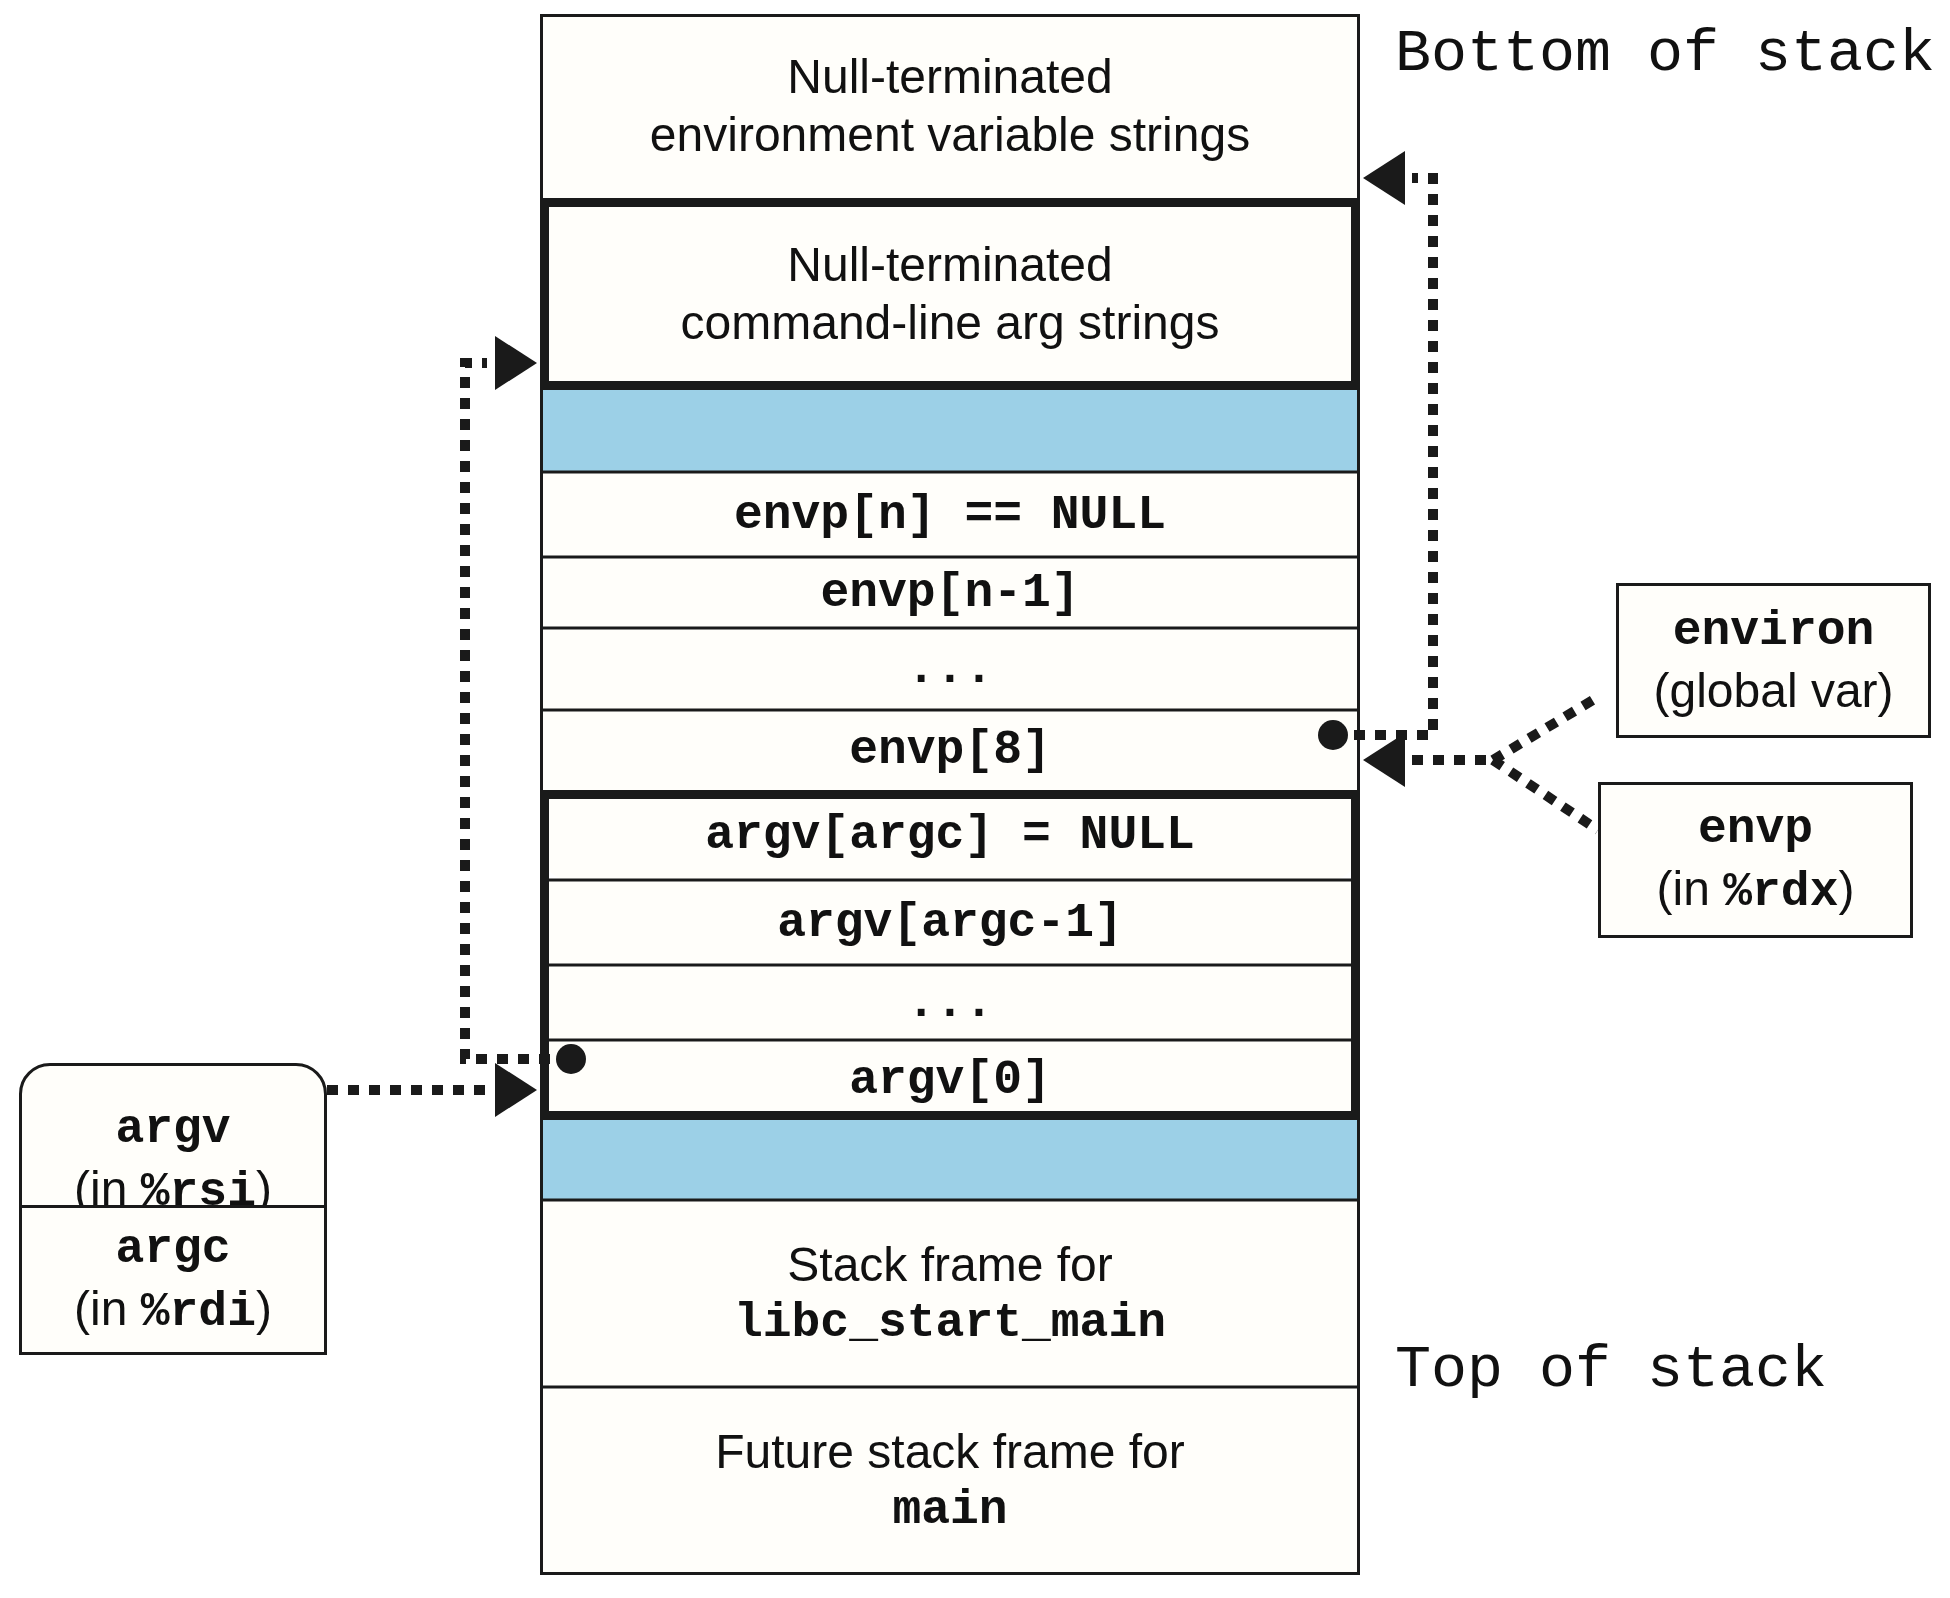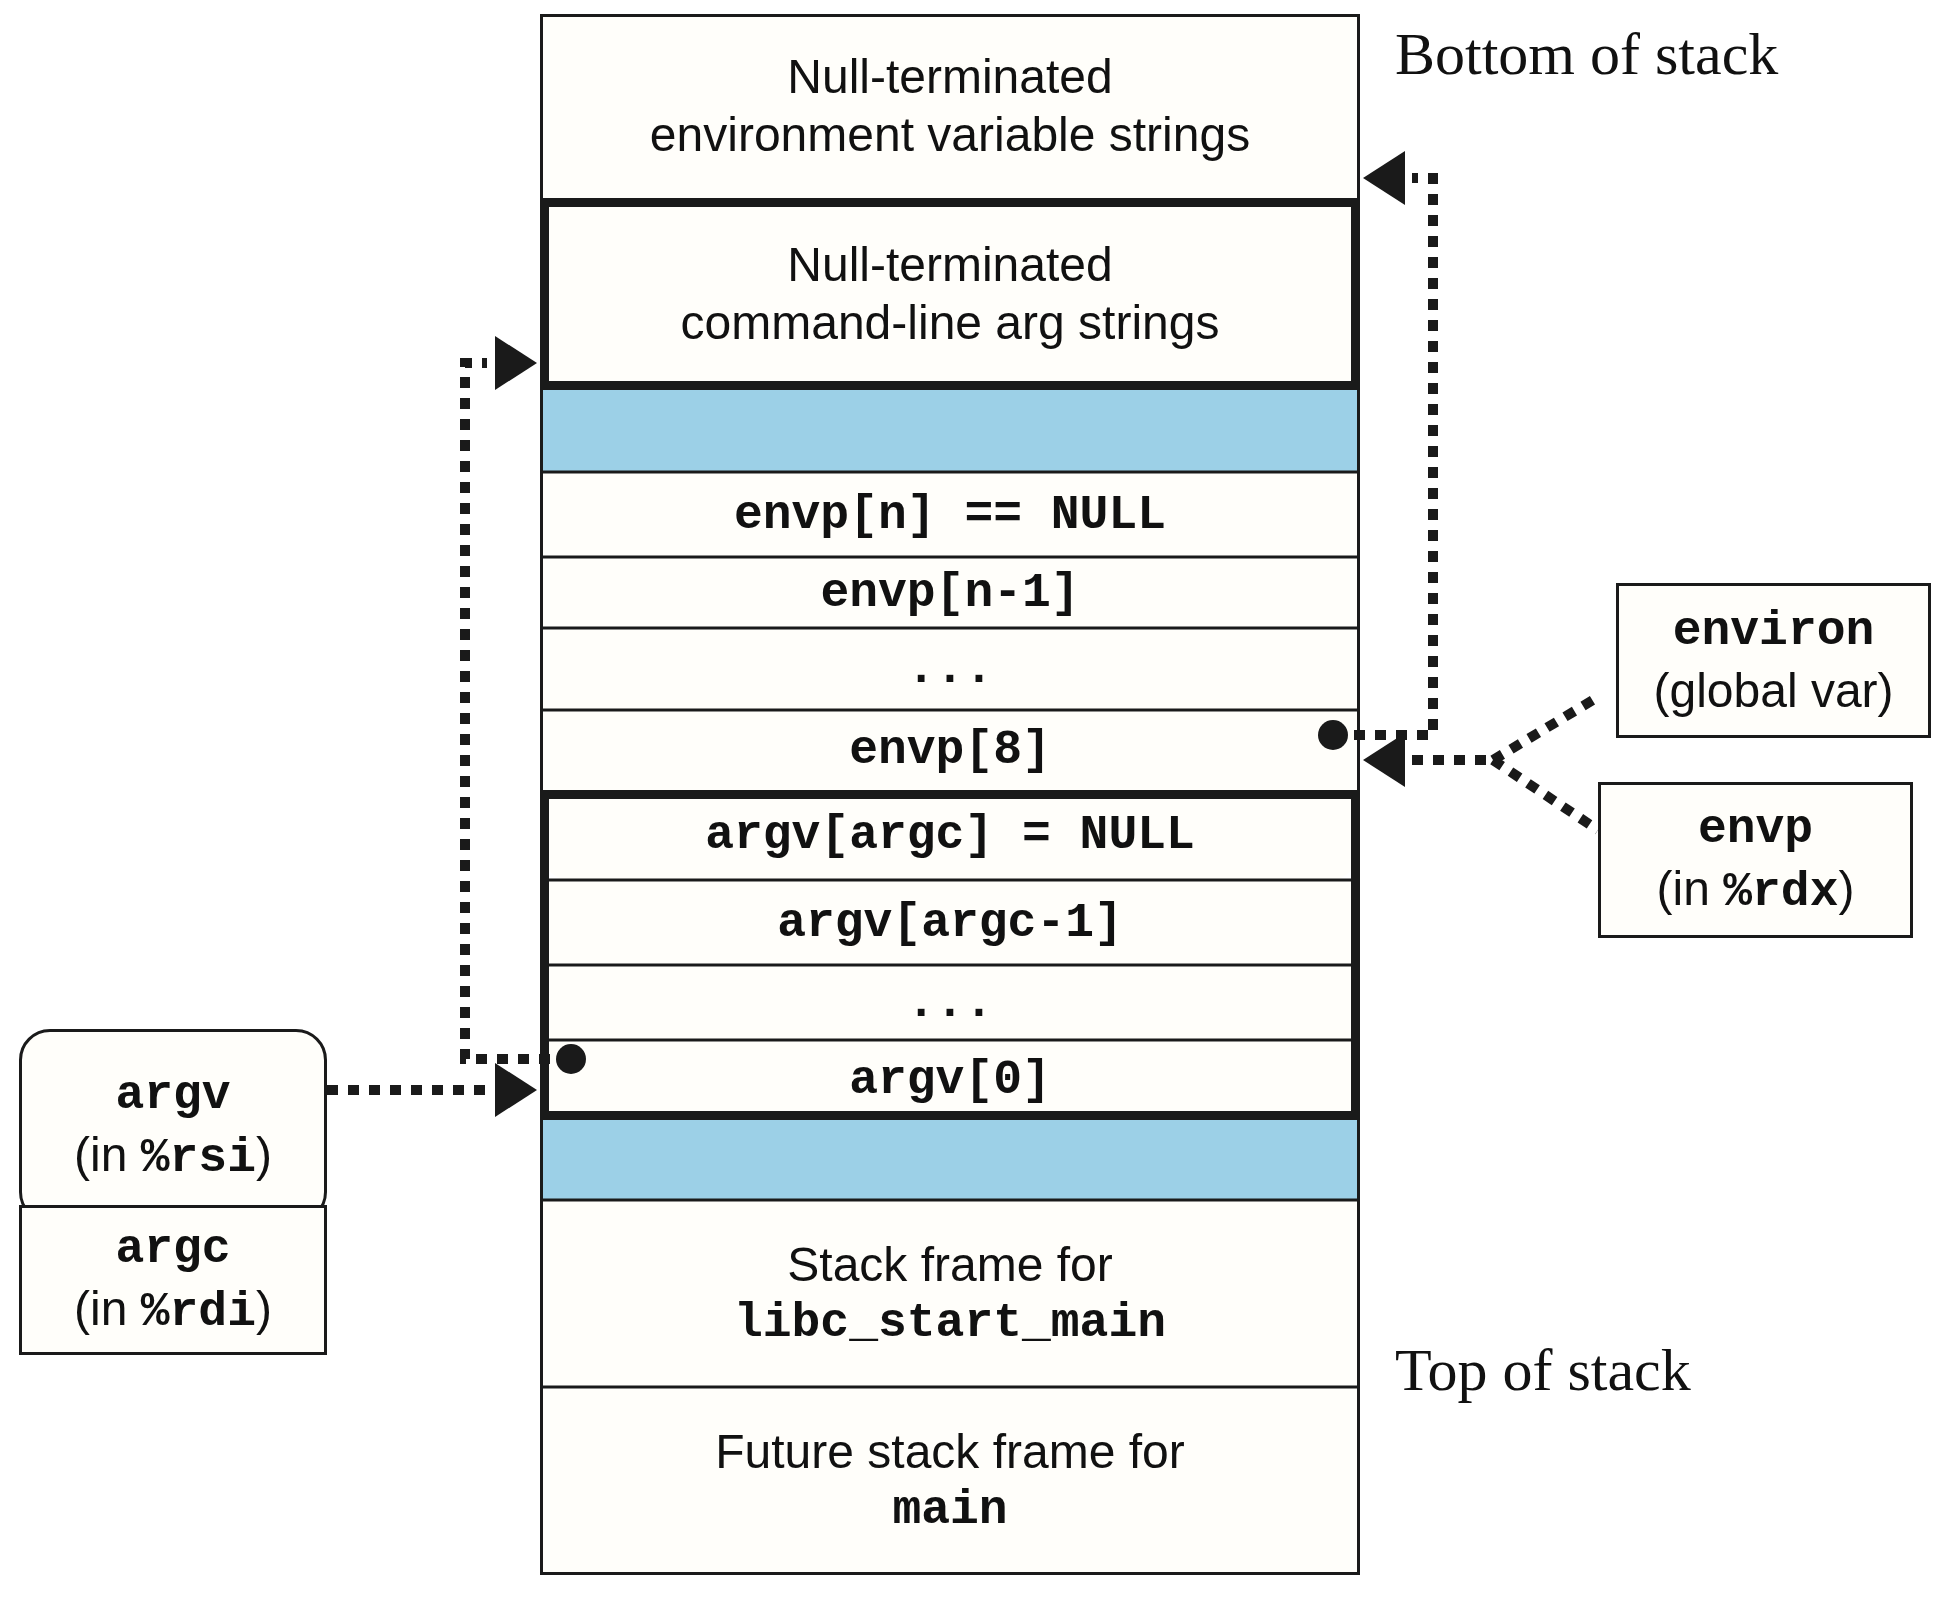--- a/index.html
+++ b/index.html
@@ -56,21 +56,21 @@
     display:flex;
     flex-direction:column;
     justify-content:center;
     align-items:center;
     text-align:center;
     font-size:48px;
     line-height:60px;
   }
   .corner-label{
     position:absolute;
-    font-family:Liberation Serif, serif;
+    font-family:Liberation Mono, monospace;
     font-size:60px;
     line-height:64px;
     font-weight:400;
     white-space:nowrap;
   }
   #overlay{
     position:absolute;
     left:0; top:0;
     width:1950px;
     height:1598px;
@@ -135,21 +135,21 @@
   <div class="cell" style="left:540px; top:1200px; width:820px; height:187px;">
     <div class="sans-big">Stack frame for</div>
     <div class="mono-row">libc_start_main</div>
   </div>
 
   <div class="cell" style="left:540px; top:1387px; width:820px; height:188px;">
     <div class="sans-big">Future stack frame for</div>
     <div class="mono-row">main</div>
   </div>
 
-  <div class="side-box" style="left:19px; top:1029px; width:308px; height:194px;border-radius:31px;">
+  <div class="side-box" style="left:19px; top:1063px; width:308px; height:194px;border-radius:31px;">
     <div class="mono">argv</div>
     <div><span>(in&nbsp;</span><span class="mono">%rsi</span><span>)</span></div>
   </div>
 
   <div class="side-box" style="left:19px; top:1205px; width:308px; height:150px;">
     <div class="mono">argc</div>
     <div><span>(in&nbsp;</span><span class="mono">%rdi</span><span>)</span></div>
   </div>
 
   <div class="side-box" style="left:1616px; top:583px; width:315px; height:155px;">

